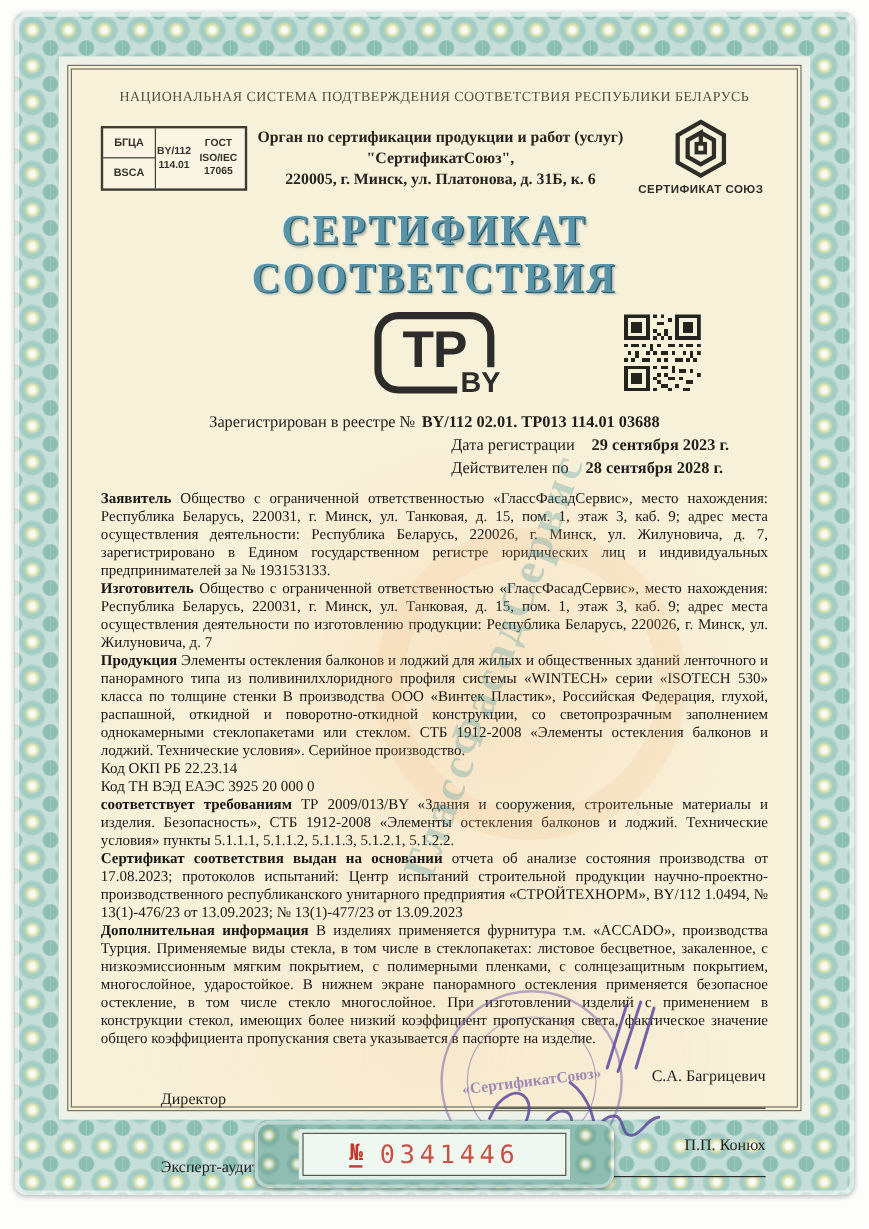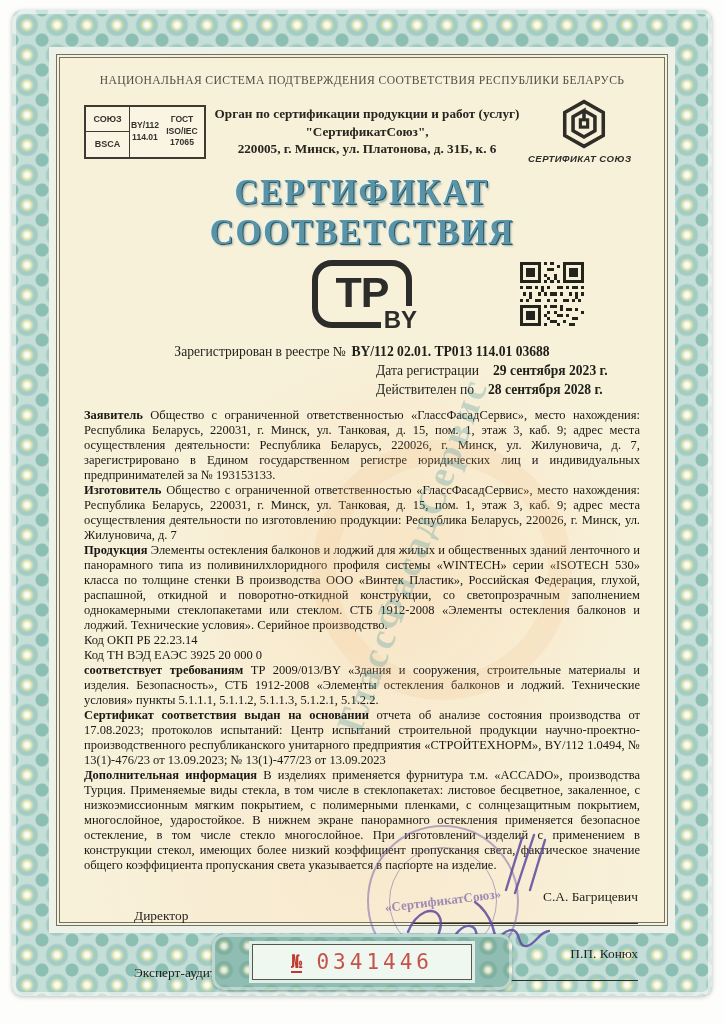--- a/index.html
+++ b/index.html
@@ -43,21 +43,21 @@
     grid-template-columns:44px 1fr; grid-template-rows:1fr 1fr; background:rgba(255,255,255,.25);
     font-family:"Liberation Sans", sans-serif; color:#33332c;
   }
   .accred-box .cell { display:flex; align-items:center; justify-content:center; font-size:9px; font-weight:bold; }
   .cell.lt { border-bottom:1.5px solid #3c3c34; border-right:1.5px solid #3c3c34; }
   .cell.lb { border-right:1.5px solid #3c3c34; }
   .cell.rt { grid-column:2; grid-row:1 / span 2; line-height:1.35; font-size:8.6px; text-align:center; }
 
   .org-text { flex:1; text-align:center; font-weight:bold; font-size:13.2px; line-height:1.32; color:#26261f; padding:0 6px; }
 
-  .logo-box { width:112px; color:#2e2e28;font-style:italic; }
+  .logo-box { width:112px; text-align:center; color:#2e2e28; }
   .logo-box svg { display:block; margin:0 auto 4px; }
   .logo-label { font-family:"Liberation Sans", sans-serif; font-size:9.6px; font-weight:bold; letter-spacing:.4px; }
 
   
   .title {
     margin-top:12px; text-align:center; font-weight:bold;
     font-size:33px; letter-spacing:2px; word-spacing:10px;
     color:#5b93a6;
     text-shadow: 1px 1px 0 #2a5a68, -1px -1px 0 #e8f4f2, 2px 2px 2px rgba(42,90,104,.45);
     transform:scaleY(1.08);
@@ -144,21 +144,21 @@
 
 <div class="cert">
 
   <div class="inner">
     <div class="content">
 
       <div class="sys-line">НАЦИОНАЛЬНАЯ СИСТЕМА ПОДТВЕРЖДЕНИЯ СООТВЕТСТВИЯ РЕСПУБЛИКИ БЕЛАРУСЬ</div>
 
       <div class="org-row">
         <div class="accred-box">
-          <div class="cell lt">СОЮЗ</div>
+          <div class="cell lt">БГЦА</div>
           <div class="cell rt">
             <span>BY/112 114.01</span>
             <span>ГОСТ ISO/IEC 17065</span>
           </div>
           <div class="cell lb">BSCA</div>
         </div>
 
         <div class="org-text">
           <div>Орган по сертификации продукции и работ (услуг)</div>
           <div>"СертификатСоюз",</div>

